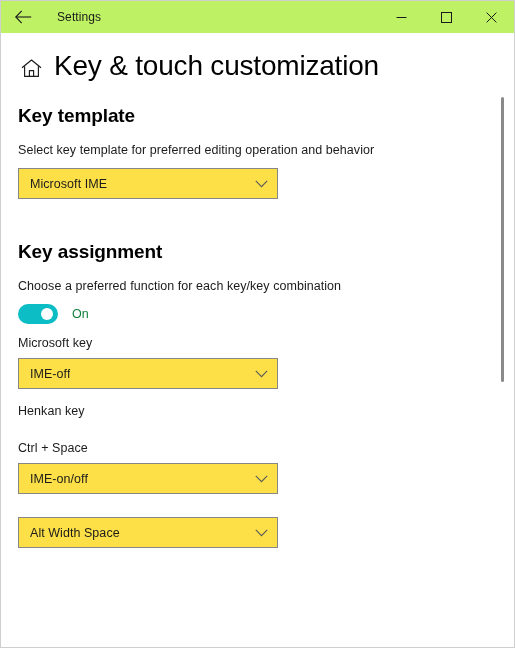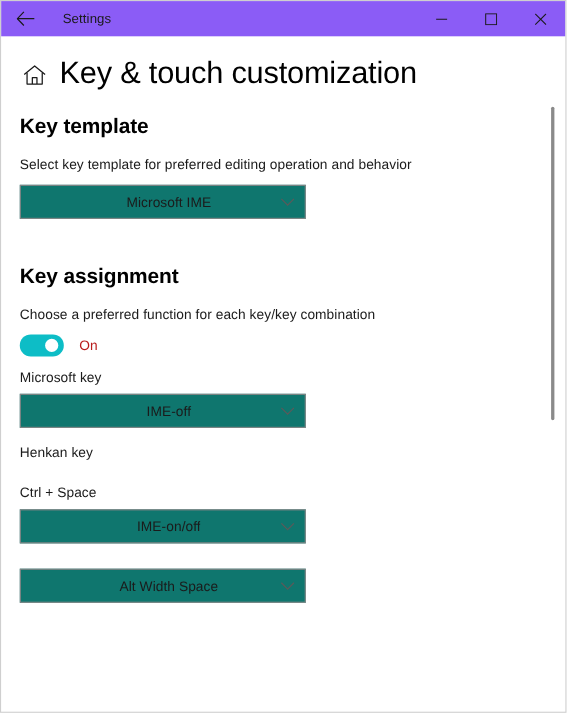--- a/index.html
+++ b/index.html
@@ -22,21 +22,21 @@
     box-sizing: border-box;
     border: 1px solid #cfcfcf;
     background: #ffffff;
     overflow: hidden;
   }
 
   
   #titlebar {
     position: relative;
     height: 32px;
-    background: #8b5cf6;
+    background: #bef264;
     display: flex;
     align-items: center;
   }
   #back-button {
     width: 44px;
     height: 32px;
     display: flex;
     align-items: center;
     justify-content: center;
     cursor: default;
@@ -120,25 +120,24 @@
     letter-spacing: 0.05px;
   }
 
   
   .combobox {
     position: relative;
     width: 260px;
     height: 31px;
     box-sizing: border-box;
     border: 1px solid #868686;
-    background: #0f766e;
+    background: #fde047;
     display: flex;
     align-items: center;
     cursor: default;
-    justify-content: center;
   }
   .combobox-value {
     font-size: 12.5px;
     color: #1b1b1b;
     padding-left: 11px;
     letter-spacing: 0.05px;
     white-space: nowrap;
     overflow: hidden;
   }
   .combobox-chevron {
@@ -168,21 +167,21 @@
     position: absolute;
     top: 4px;
     left: 23px;
     width: 12px;
     height: 12px;
     border-radius: 50%;
     background: #ffffff;
   }
   .toggle-label {
     font-size: 12.5px;
-    color: #b91c1c;
+    color: #15803d;
     margin-left: 14px;
     letter-spacing: 0.05px;
   }
 
   
   #scrollbar-track {
     position: absolute;
     right: 8px;
     top: 36px;
     width: 6px;

